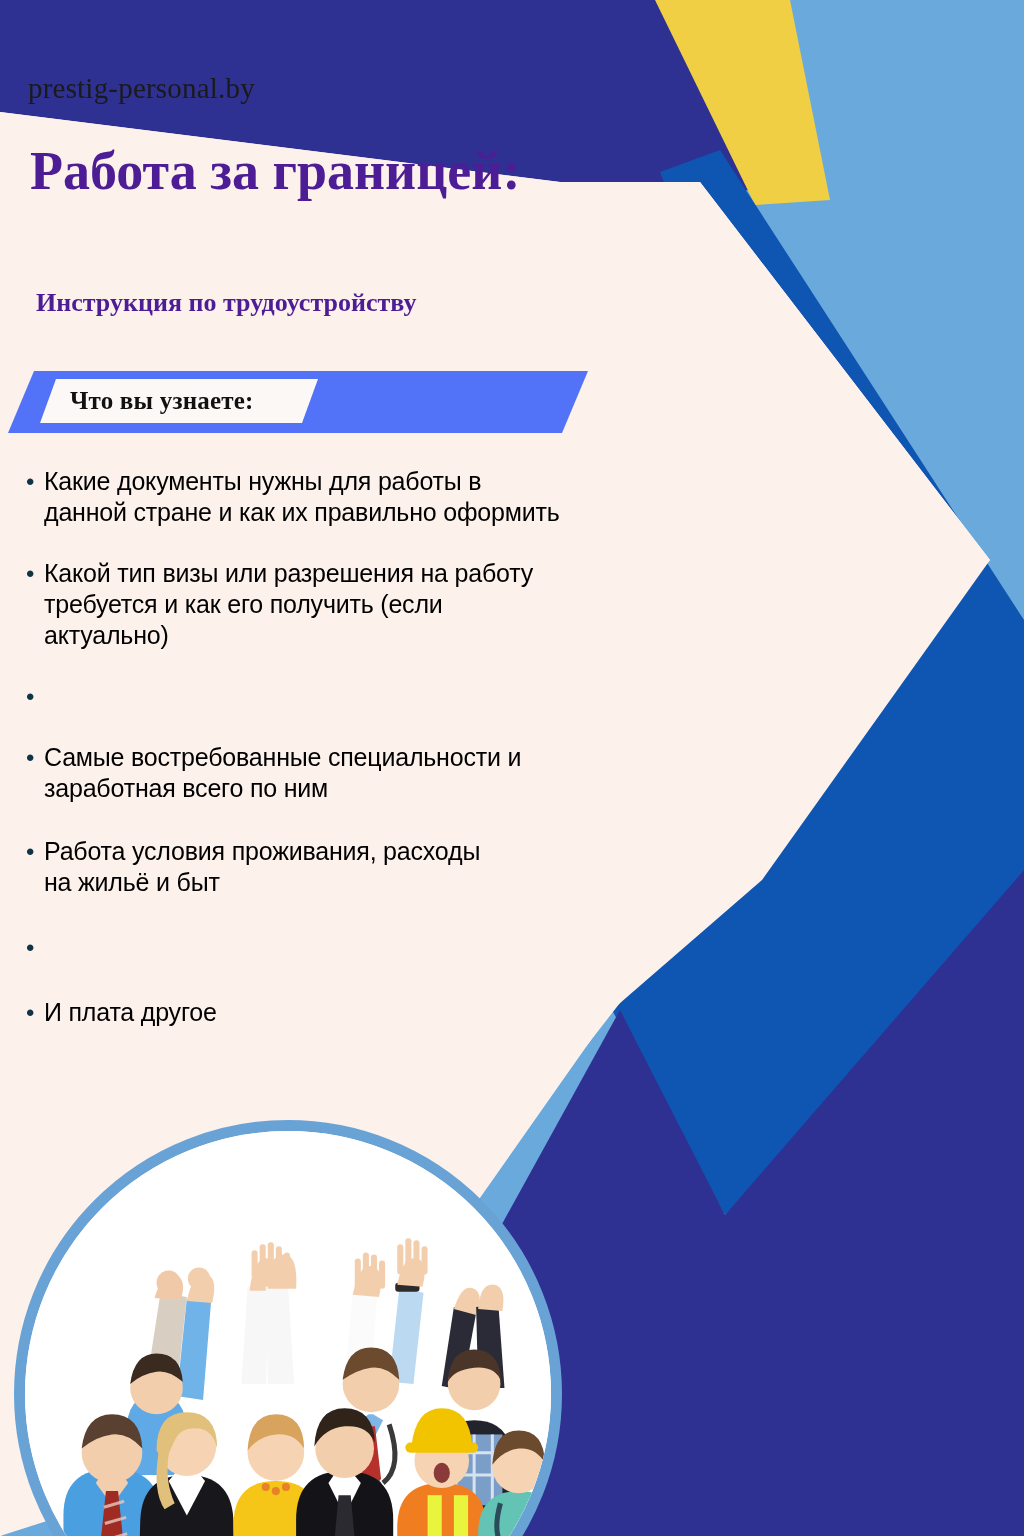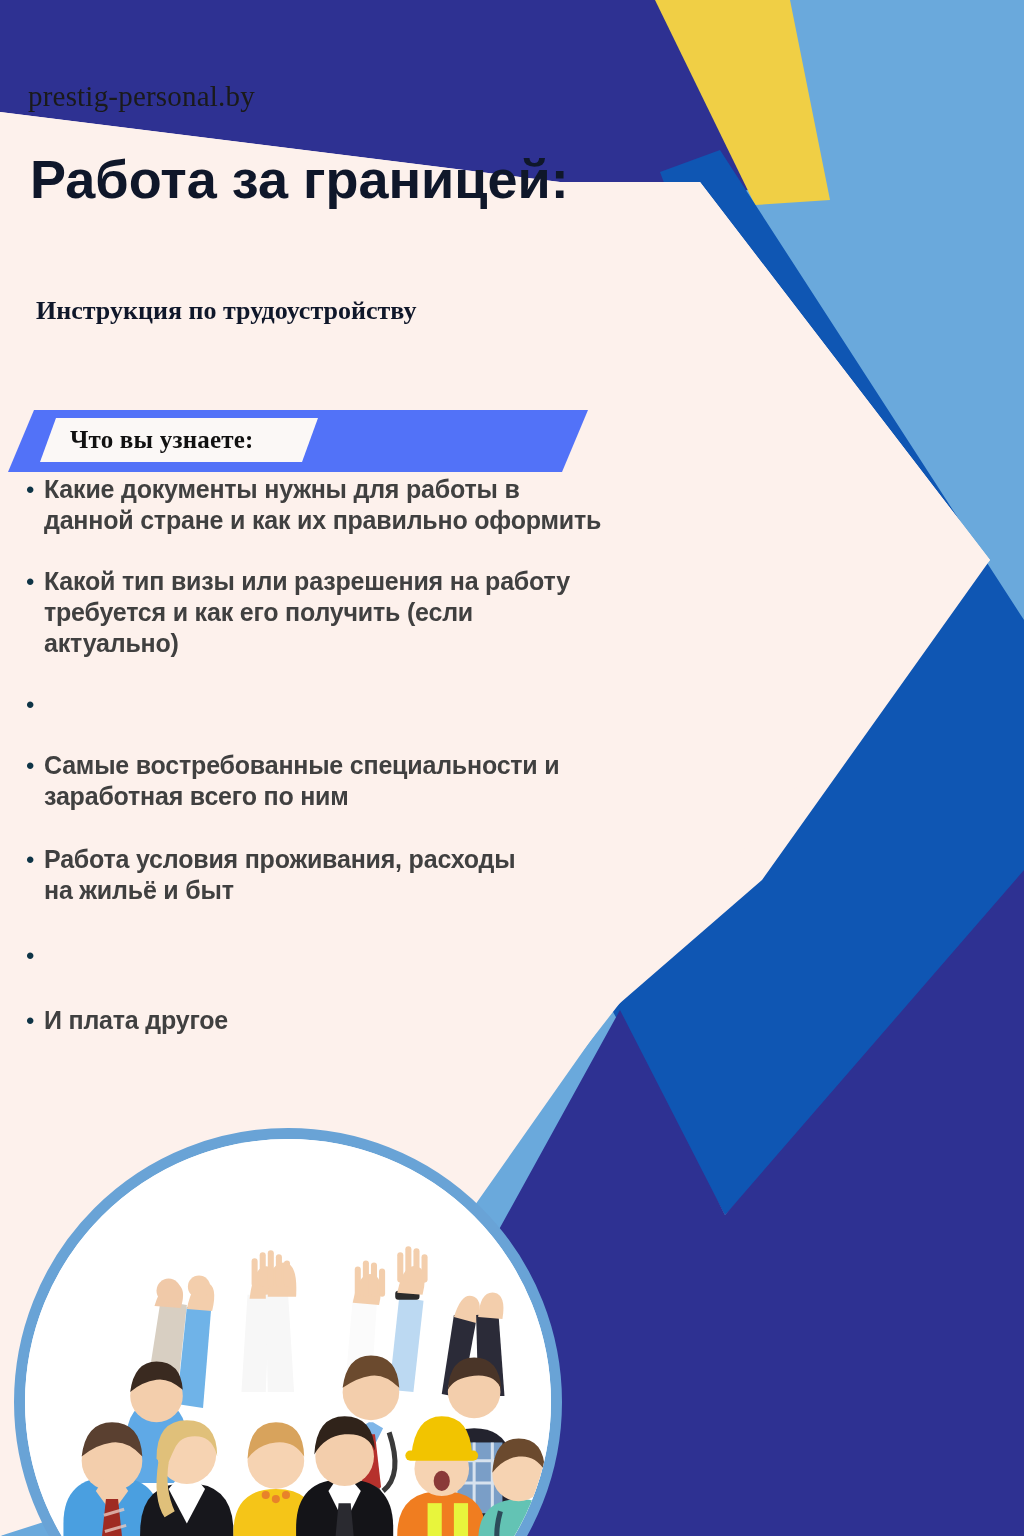--- a/index.html
+++ b/index.html
@@ -12,43 +12,43 @@
   #poster{
     position:relative;
     width:1024px;height:1536px;
     overflow:hidden;
     background:#6aa9dc;
   }
   .layer{position:absolute;top:0;left:0;width:1024px;height:1536px;}
   svg.layer{display:block;}
 
   
-  .content{position:absolute;top:8px;left:0;width:1024px;height:1352px;}
+  .content{position:absolute;top:0;left:0;width:1024px;height:1352px;}
 
   #site-url{
     position:absolute;left:28px;top:72px;
     font-family:"Liberation Serif", serif;
     font-size:29px;color:#1a1a1a;letter-spacing:.2px;
   }
   #title{
     position:absolute;left:30px;top:140px;width:660px;
-    font-family:Liberation Sans, sans-serif;
+    font-family:Liberation Serif, serif;
     font-weight:bold;font-size:54px;line-height:1.16;
-    color:#0f172a;letter-spacing:0px;
+    color:#4c1d95;letter-spacing:0px;
   }
   #title .l2{display:block;}
   #subtitle{
     position:absolute;left:36px;top:288px;
     font-family:"Liberation Serif", serif;
-    font-weight:bold;font-size:26px;color:#0f172a;
+    font-weight:bold;font-size:26px;color:#4c1d95;
   }
 
   
   #banner-wrap{
-    position:absolute;left:8px;top:371px;width:580px;height:62px;margin-top:31px;
+    position:absolute;left:8px;top:371px;width:580px;height:62px;
   }
   #banner-outer{
     position:absolute;inset:0;
     background:#5272f8;
     clip-path:polygon(26px 0, 580px 0, 554px 62px, 0 62px);
   }
   #banner-inner{
     position:absolute;left:32px;top:8px;width:278px;height:44px;
     background:#fbf8f6;
     clip-path:polygon(16px 0, 278px 0, 262px 44px, 0 44px);
@@ -70,23 +70,23 @@
   }
   .bullet .dot{
     flex:0 0 auto;
     width:18px;
     font-size:24px;line-height:30px;
     color:#0e3446;text-align:left;
     margin-top:1px;
   }
   .bullet .btxt{
     font-family:"Liberation Sans", sans-serif;
-    font-weight:bold;
+    font-weight:normal;
     font-size:25px;line-height:31px;
-    color:#404040;
+    color:#000000;
     letter-spacing:-0.2px;
     white-space:pre-line;
   }
   .b0{margin-bottom:30px;}
   .b1{margin-bottom:30px;}
   .b2{margin-bottom:30px;}
   .b3{margin-bottom:32px;}
   .b4{margin-bottom:34px;}
   .b5{margin-bottom:34px;}
   .b6{margin-bottom:0;}

